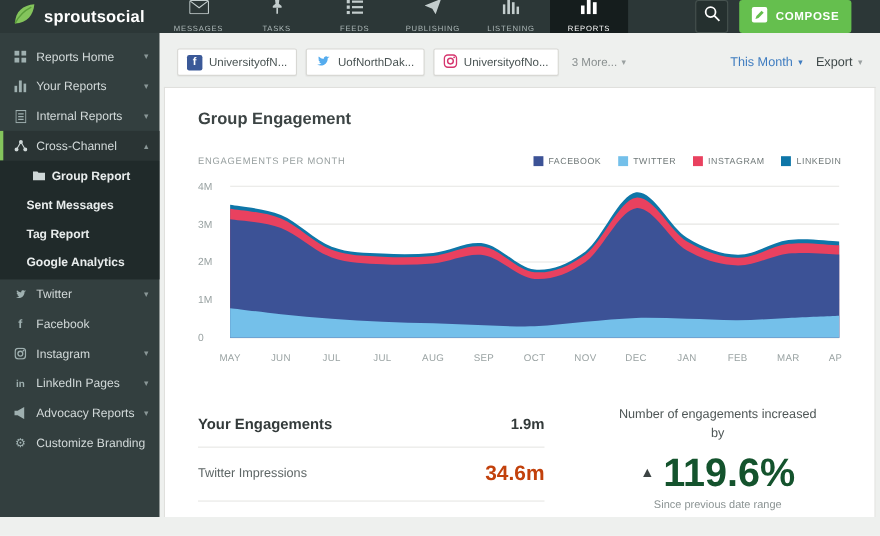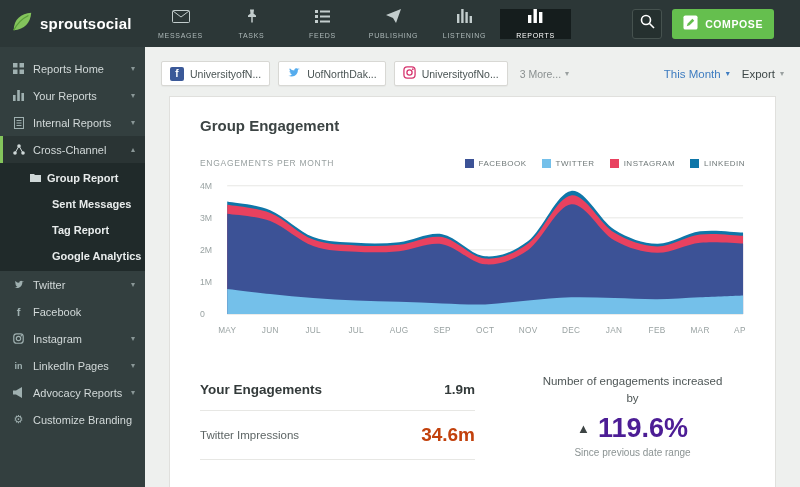--- a/index.html
+++ b/index.html
@@ -1,20 +1,20 @@
 <!DOCTYPE html>
 <html><head>
 <meta charset="utf-8">
 <style>
   * { margin:0; padding:0; box-sizing:border-box; }
   html,body { width:800px; height:487px; overflow:hidden; background:#eef0ee;
     font-family:"Liberation Sans", sans-serif; }
 
   
-  .topnav { height:47px; background:#2c3737; display:flex; align-items:center; }
+  .topnav { height:30px; background:#2c3737; display:flex; align-items:flex-end; }
   .brand { width:145px; display:flex; align-items:center; padding-left:10px; cursor:pointer; }
   .brand-name { color:#fff; font-size:15px; font-weight:bold; margin-left:6px; letter-spacing:.2px; }
   .nav-item { width:71px; display:flex; flex-direction:column; align-items:center;
     justify-content:center; gap:5px; cursor:pointer; }
   .nav-item .nav-label { font-size:7px; letter-spacing:.7px; color:#aeb9b9; }
   .nav-item.active { background:#151d1d; }
   .nav-item.active .nav-label { color:#fff; }
   .topnav-right { margin-left:auto; display:flex; align-items:center; gap:10px; padding-right:26px; }
   .search-btn { width:30px; height:30px; background:#25302f; border:1px solid #46524f;
     border-radius:3px; display:flex; align-items:center; justify-content:center; cursor:pointer; }
@@ -27,21 +27,21 @@
 
   
   .sidebar { width:145px; background:#333f3f; padding-top:8px; flex-shrink:0; }
   .side-item { height:27px; display:flex; align-items:center; padding:0 10px 0 12px;
     cursor:pointer; color:#d2d9d9; font-size:11px; }
   .side-item .sicon { width:13px; display:flex; justify-content:center; margin-right:8px;
     color:#9fb0b0; font-size:11px; }
   .side-item .chev { margin-left:auto; font-size:8px; color:#8a9797; }
   .side-item.active { background:#2a3434; border-left:3px solid #84c45c; padding-left:9px; }
   .submenu { background:#202a2a; padding:2px 0; }
-  .sub-item { height:26px; display:flex; align-items:center; padding-left:52px;
+  .sub-item { height:26px; display:flex; align-items:center; padding-left:24px;
     color:#e8ecec; font-size:11px; font-weight:bold; cursor:pointer; }
   .sub-item.with-icon { padding-left:30px; }
   .sub-item .sicon { margin-right:6px; }
 
   
   .main { flex:1; display:flex; flex-direction:column; overflow:hidden; }
   .filter-bar { display:flex; align-items:center; gap:8px; padding:14px 16px 10px; }
   .chip { display:inline-flex; align-items:center; gap:6px; background:#fff;
     border:1px solid #d8d8d4; border-radius:2px; height:25px; padding:0 8px;
     font-size:10.5px; color:#4a5454; cursor:pointer; box-shadow:0 1px 1px rgba(0,0,0,.04); }
@@ -49,21 +49,21 @@
     font-size:10px; font-weight:bold; display:flex; align-items:center; justify-content:center; }
   .more-link { font-size:10.5px; color:#8a9090; margin-left:4px; cursor:pointer;
     display:flex; align-items:center; gap:4px; }
   .caret { font-size:8px; color:#9aa0a0; }
   .filter-right { margin-left:auto; display:flex; align-items:flex-start; gap:12px; }
   .date-range { color:#3e7cc0; font-size:11.5px; cursor:pointer; display:flex; align-items:center; gap:5px; }
   .date-range .caret { color:#3e7cc0; }
   .export-link { color:#3f4949; font-size:11.5px; cursor:pointer; display:flex; align-items:center; gap:5px; }
 
   
-  .card { margin:0 24px; background:#fff; border:1px solid #e0e0dd; border-bottom:none;
+  .card { margin:0 4px; background:#fff; border:1px solid #e0e0dd; border-bottom:none;
     padding:20px 30px 0; flex:1; }
   .card-title { font-size:15px; font-weight:bold; color:#3c4444; }
   .chart-header { margin-top:24px; display:flex; align-items:center; }
   .chart-sublabel { font-size:8.5px; letter-spacing:.7px; color:#98a0a0; }
   .legend { margin-left:auto; display:flex; align-items:center; gap:15px; }
   .legend-item { display:flex; align-items:center; gap:5px; cursor:pointer; }
   .legend-swatch { width:9px; height:9px; display:inline-block; }
   .legend-label { font-size:8px; letter-spacing:.5px; color:#6f7878; }
   #chart { margin-top:10px; }
   .ytick { font-size:9px; fill:#9aa3a3; }
@@ -77,21 +77,21 @@
   .metric-row { display:flex; justify-content:space-between; align-items:center;
     padding:13px 0; border-bottom:1px solid #e7e7e4; }
   .metric-row.primary .metric-label, .metric-row.primary .metric-value
     { font-size:13.5px; font-weight:bold; color:#333a3a; }
   .metric-row.secondary .metric-label { font-size:11.5px; color:#5d6565; }
   .metric-row.secondary .metric-value { font-size:19px; font-weight:bold; color:#c2410c; }
   .stat-block { width:225px; margin-left:45px; text-align:center; padding-top:4px; }
   .stat-text { font-size:11.5px; color:#4e5656; line-height:1.45; padding:0 20px; }
   .stat-value-row { margin-top:6px; display:flex; align-items:center; justify-content:center; gap:8px; }
   .stat-arrow { font-size:13px; color:#3c4444; }
-  .stat-value { font-size:27px; font-weight:bold; color:#4c1d95; }
+  .stat-value { font-size:36px; font-weight:bold; color:#14532d; }
   .stat-caption { font-size:10px; color:#8b9393; margin-top:3px; }
 </style>
 </head>
 <body>
 
 <header class="topnav">
   <div class="brand">
     <span>
       <svg width="24" height="24" viewBox="0 0 26 26">
           <path d="M4 22 C4 10 12 4 23 3 C22 14 16 21 4 22 Z" fill="#84c45c"></path>

